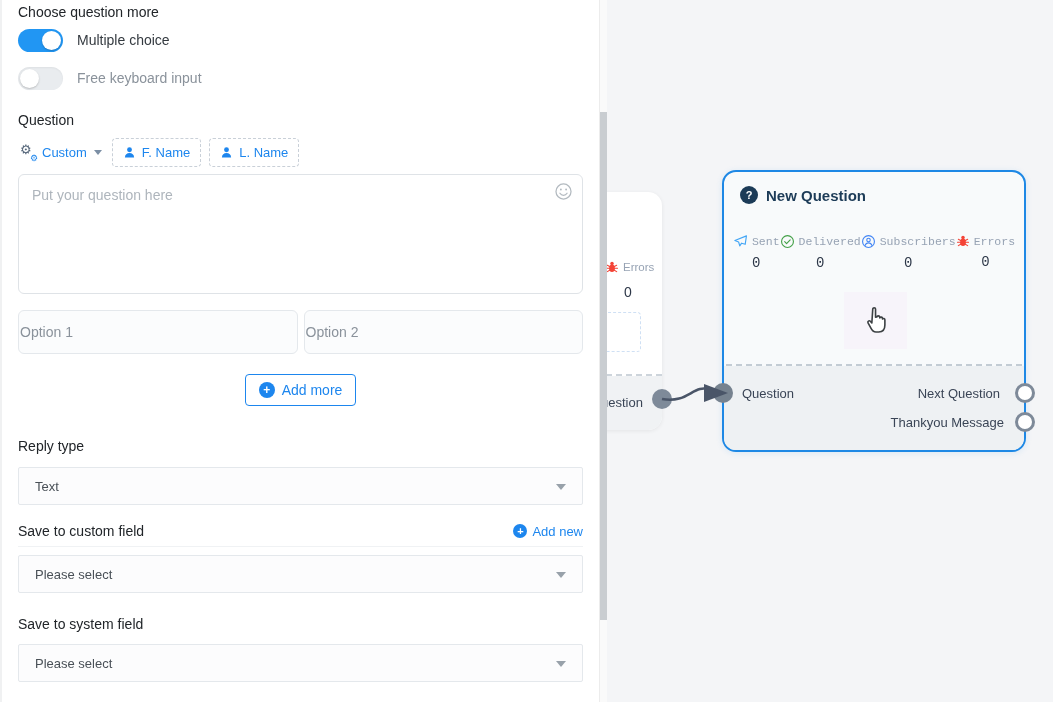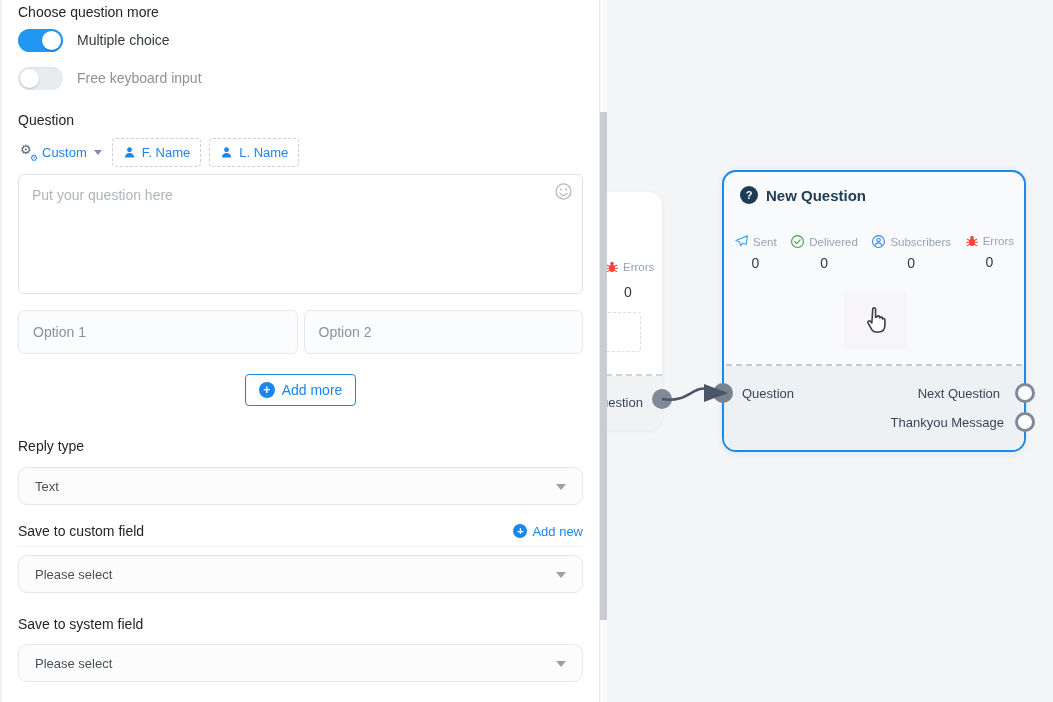--- a/index.html
+++ b/index.html
@@ -38,35 +38,35 @@
 
   .textarea-wrap { position:relative; margin-top:8px; }
   .q-textarea { width:100%; height:120px; border:1px solid #dfe3e7; border-radius:6px;
     padding:12px 34px 12px 13px; font-size:14px; resize:none; color:#495057; outline:none;
     font-family:"Liberation Sans", sans-serif; }
   .q-textarea::placeholder { color:#aeb5bc; }
   .emoji-btn { position:absolute; top:8px; right:10px; cursor:pointer; line-height:0; }
 
   .options-row { display:flex; gap:6px; margin-top:12px; }
   .option-input { flex:1; height:44px; border:1px solid #e4e8ec; border-radius:6px;
-    background:#fbfcfd; padding:0 14px; font-size:14px; color:#495057; outline:none;
+    background:#fbfcfd; padding:0 1px; font-size:14px; color:#495057; outline:none;
     font-family:"Liberation Sans", sans-serif; }
   .option-input::placeholder { color:#8a929b; }
 
   .addmore-wrap { text-align:center; margin-top:20px; }
   .addmore-btn { display:inline-flex; align-items:center; gap:7px; border:1px solid #1d86ee;
     color:#1d86ee; background:#fff; border-radius:4px; padding:7px 13px; font-size:14px;
     cursor:pointer; font-family:"Liberation Sans", sans-serif; }
   .plus-circle { width:16px; height:16px; border-radius:50%; background:#1d86ee; color:#fff;
     font-size:12px; font-weight:bold; display:inline-flex; align-items:center;
     justify-content:center; line-height:1; flex:0 0 auto; }
   .plus-circle.sm { width:14px; height:14px; font-size:11px; }
 
   .reply-title { margin-top:32px; }
-  .select { margin-top:13px; height:38px; border:1px solid #e4e8ec; border-radius:9px;
+  .select { margin-top:13px; height:38px; border:1px solid #e4e8ec; border-radius:2px;
     background:#fcfcfd; display:flex; align-items:center; padding:0 16px; font-size:13px;
     color:#495057; position:relative; cursor:pointer; }
   .select .caret { position:absolute; right:16px; top:16px; width:0; height:0;
     border-left:5px solid transparent; border-right:5px solid transparent;
     border-top:6px solid #98a1aa; }
 
   .field-head { margin-top:18px; display:flex; justify-content:space-between;
     align-items:center; border-bottom:1px solid #f0f2f4; padding-bottom:7px; }
   .addnew-link { display:inline-flex; align-items:center; gap:5px; color:#1d86ee;
     font-size:13px; background:none; border:none; cursor:pointer;
@@ -104,21 +104,21 @@
 
   
   .node { position:absolute; left:115px; top:170px; width:304px; height:282px;
     background:#f8fafb; border:2px solid #1e88e5; border-radius:14px; z-index:2;
     box-shadow:0 1px 6px rgba(30,136,229,.12); }
   .node-header { position:absolute; top:14px; left:16px; display:flex; align-items:center; gap:8px; }
   .q-badge { width:18px; height:18px; border-radius:50%; background:#1c3b57; color:#fff;
     font-size:11px; font-weight:bold; display:flex; align-items:center; justify-content:center; }
   .node-title { font-size:15px; font-weight:bold; color:#1c3b57; }
   .node-stats { position:absolute; top:62px; left:10px; right:10px; display:flex;
-    justify-content:space-between; }
+    justify-content:center;font-family:Liberation Mono, monospace; }
   .stat { display:flex; flex-direction:column; align-items:center; gap:6px; }
   .stat-top { display:flex; align-items:center; gap:4px; font-size:11.5px; color:#97a3b4; }
   .stat-val { font-size:14px; color:#2d3748; }
   .cursor-box { position:absolute; left:120px; top:120px; width:63px; height:57px;
     background:#f7f4fa; display:flex; align-items:center; justify-content:center; }
   .node-sep { position:absolute; top:192px; left:2px; right:2px; border-top:2px dashed #c3ccd4; }
   .node-bottom { position:absolute; top:194px; left:0; right:0; bottom:0; background:#eef1f3;
     border-radius:0 0 12px 12px; }
   .port-label-left { position:absolute; left:18px; top:214px; font-size:13px; color:#3a4556; }
   .port-label-r1 { position:absolute; right:24px; top:214px; font-size:13px; color:#3a4556; }

